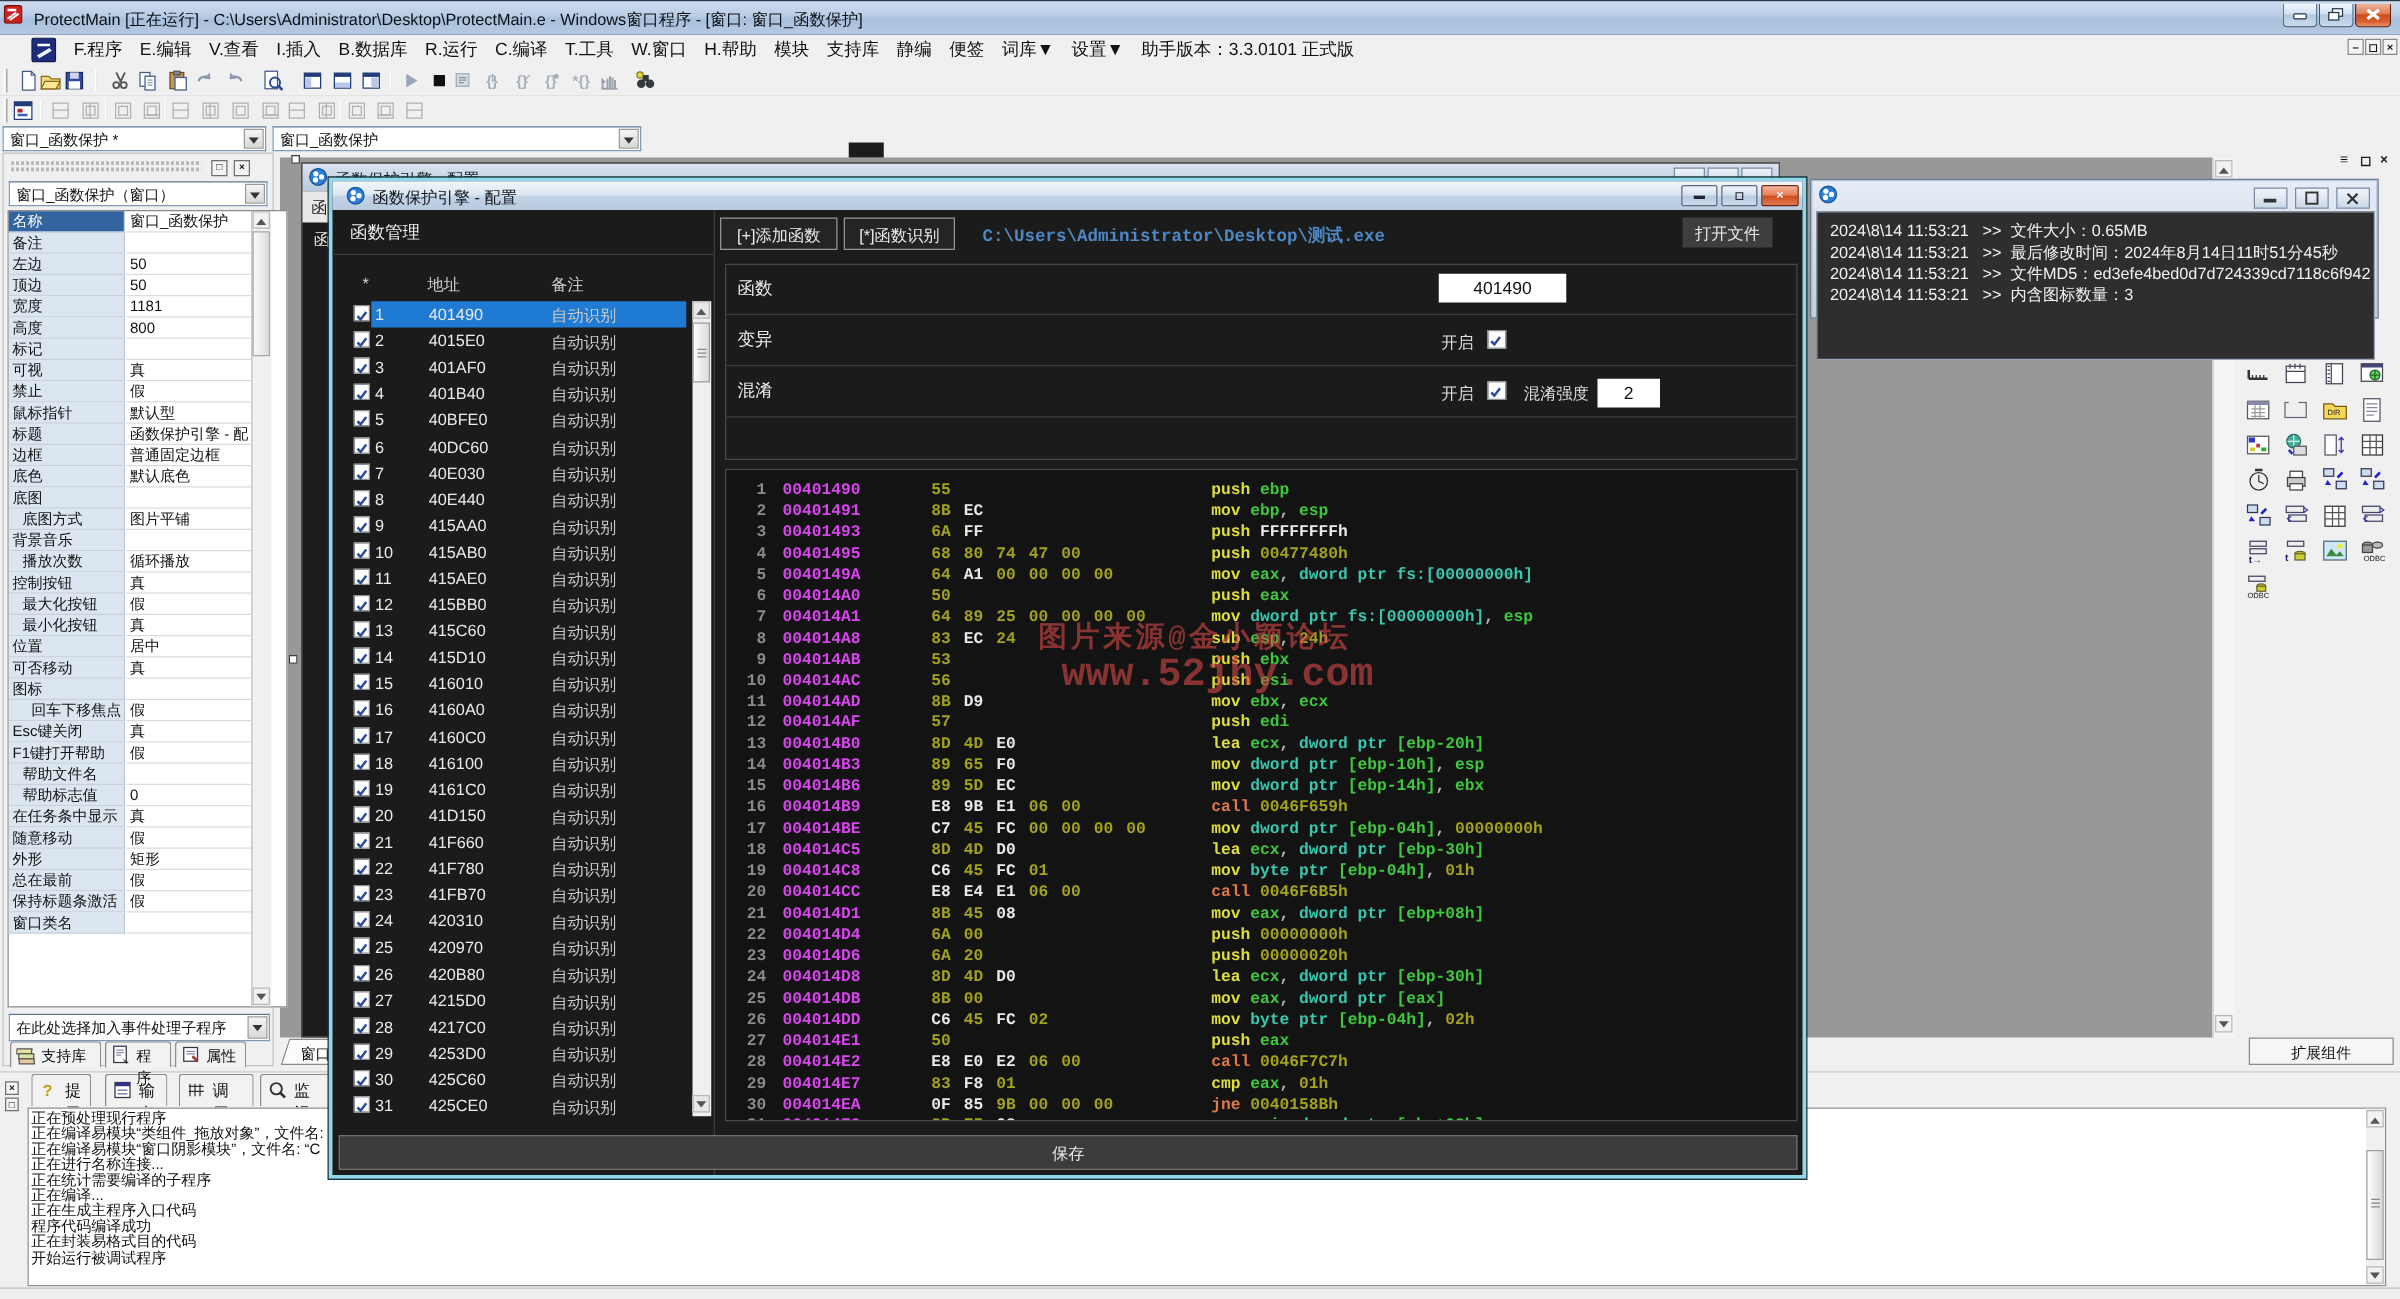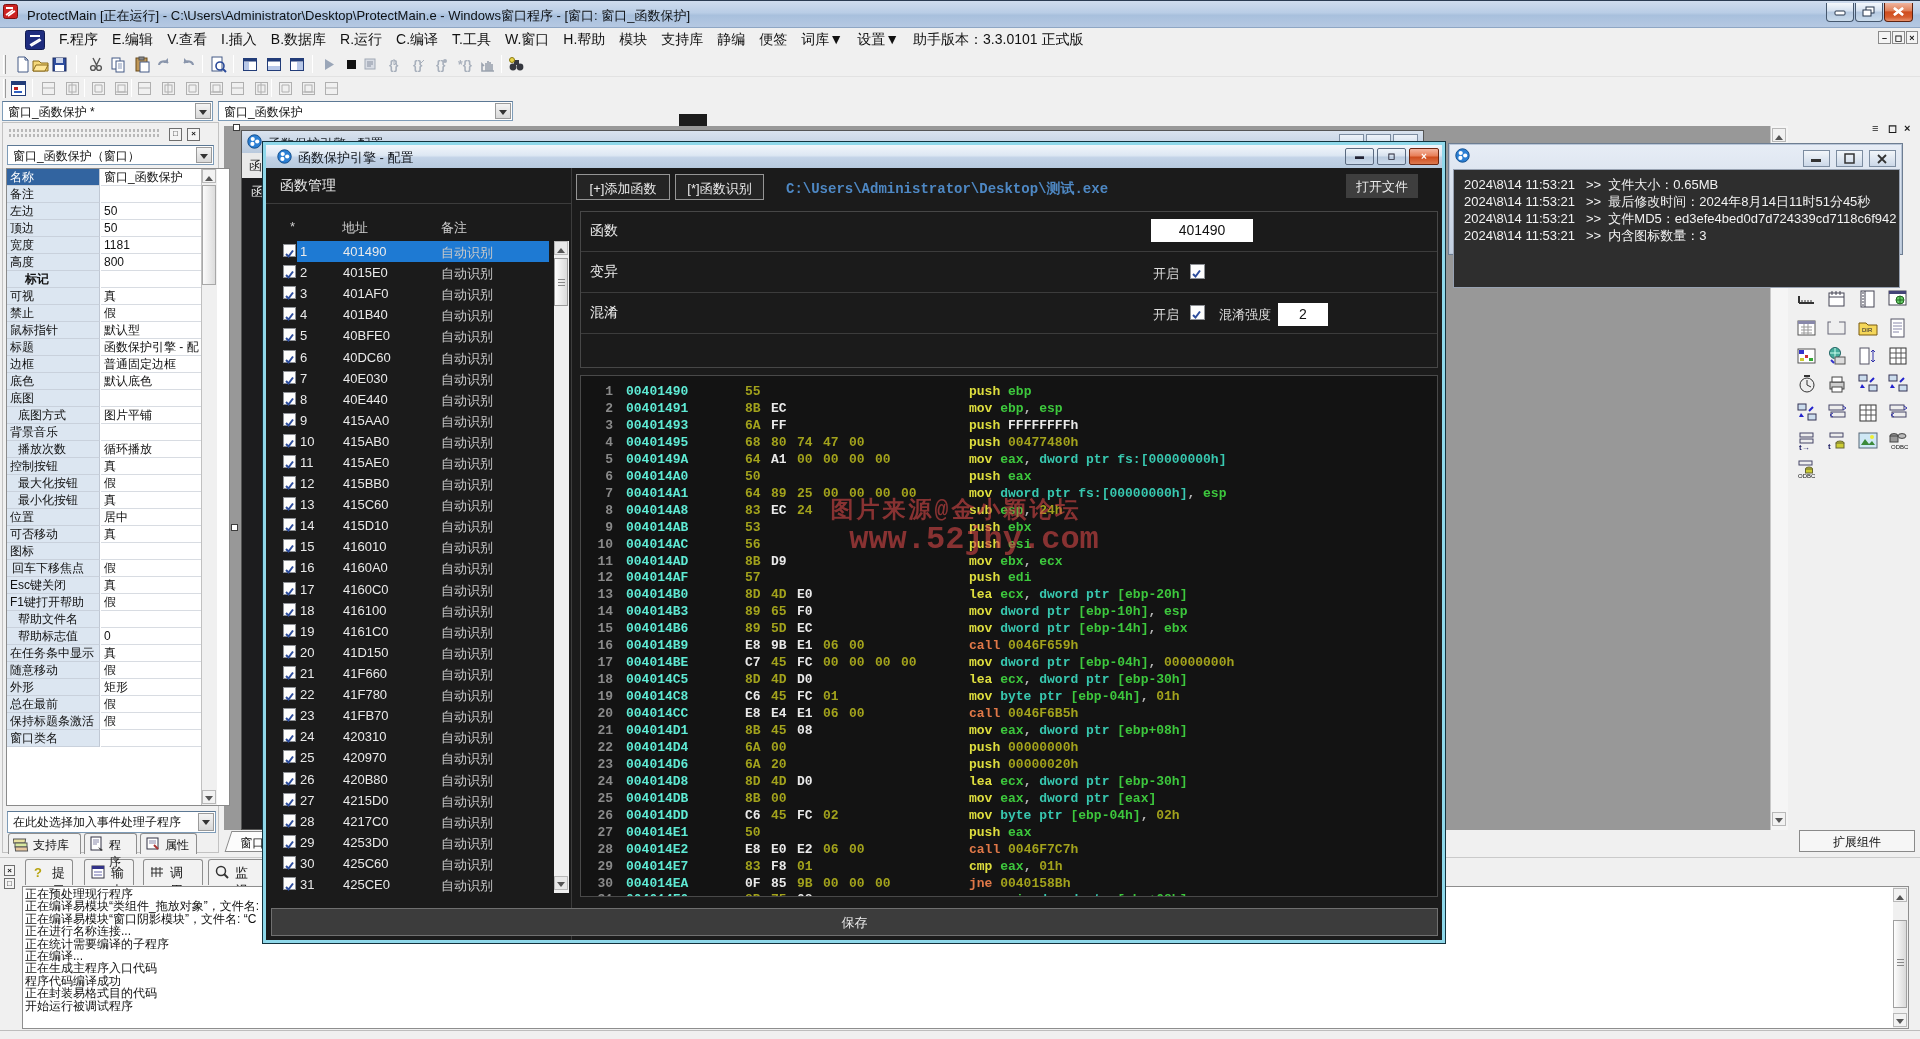--- a/index.html
+++ b/index.html
@@ -109,21 +109,21 @@
 #dpath{position:absolute;left:520px;top:35px;font-family:"Liberation Mono",monospace;
  font-size:14px;font-weight:bold;color:#4e88c4;white-space:pre}
 #dopen{position:absolute;left:1080px;top:29px;width:72px;height:24px;background:#3e3e3e;
  color:#eaeaea;font-size:13px;text-align:center;padding-top:4px}
 #cfgbox{position:absolute;left:314px;top:66px;width:858px;height:157px;border:1px solid #474747}
 .din{position:absolute;background:#fff;color:#111;font-size:14px;text-align:center}
 .dsmall{position:absolute;font-size:13px;color:#dedede}
 #disasm{position:absolute;left:314px;top:230px;width:858px;height:522px;border:1px solid #494949;
  background:#131313;overflow:hidden;font-family:"Liberation Mono",monospace;font-size:13px;font-weight:bold}
 .dl{position:absolute;white-space:pre}
-.dn{color:#8a8a8a}.da{color:#5eead4}.db{color:#a2a21c}.dB{color:#e9e9e9}
+.dn{color:#8a8a8a}.da{color:#d946ef}.db{color:#a2a21c}.dB{color:#e9e9e9}
 .dm{color:#dede3e}.dM{color:#e07848}.dr{color:#3dc83d}.dp{color:#38c8b0}.dg{color:#3dc83d}.di{color:#a2a21c}
 .dI{color:#e9e9e9}.dc{color:#b8b8b8}
 #wm1,#wm2{position:absolute;text-align:center;color:rgba(208,70,70,.62);font-weight:bold}
 #savebar{position:absolute;left:5px;top:763px;width:1167px;height:28px;background:#3c3c3c;
  border:1px solid #707070;color:#eaeaea;font-size:13px;text-align:center;padding-top:5px}
 </style></head><body>
 <div id="titlebar" class="abs">
 <div class="abs" style="left:3px;top:3px"><svg width="15" height="15" viewBox="0 0 15 15">
         <rect x="0.5" y="0.5" width="14" height="14" rx="2" fill="#cc2222" stroke="#7a1010"></rect>
         <rect x="3" y="3" width="7" height="2" fill="#fff"></rect>
@@ -543,21 +543,21 @@
       </div>
       <div class="prow" style="top:68px">
         <span class="pname" style="padding-left:3px;">宽度</span>
         <span class="pval">1181</span>
       </div>
       <div class="prow" style="top:85px">
         <span class="pname" style="padding-left:3px;">高度</span>
         <span class="pval">800</span>
       </div>
       <div class="prow" style="top:102px">
-        <span class="pname" style="padding-left:18px;font-weight:bold;">标记</span>
+        <span class="pname" style="padding-left:3px;">标记</span>
         <span class="pval"></span>
       </div>
       <div class="prow" style="top:119px">
         <span class="pname" style="padding-left:3px;">可视</span>
         <span class="pval">真</span>
       </div>
       <div class="prow" style="top:136px">
         <span class="pname" style="padding-left:3px;">禁止</span>
         <span class="pval">假</span>
       </div>
@@ -611,21 +611,21 @@
       </div>
       <div class="prow" style="top:357px">
         <span class="pname" style="padding-left:3px;">可否移动</span>
         <span class="pval">真</span>
       </div>
       <div class="prow" style="top:374px">
         <span class="pname" style="padding-left:3px;">图标</span>
         <span class="pval"></span>
       </div>
       <div class="prow" style="top:391px">
-        <span class="pname" style="padding-left:5px;">回车下移焦点</span>
+        <span class="pname" style="padding-left:18px;">回车下移焦点</span>
         <span class="pval">假</span>
       </div>
       <div class="prow" style="top:408px">
         <span class="pname" style="padding-left:3px;">Esc键关闭</span>
         <span class="pval">真</span>
       </div>
       <div class="prow" style="top:425px">
         <span class="pname" style="padding-left:3px;">F1键打开帮助</span>
         <span class="pval">假</span>
       </div>

